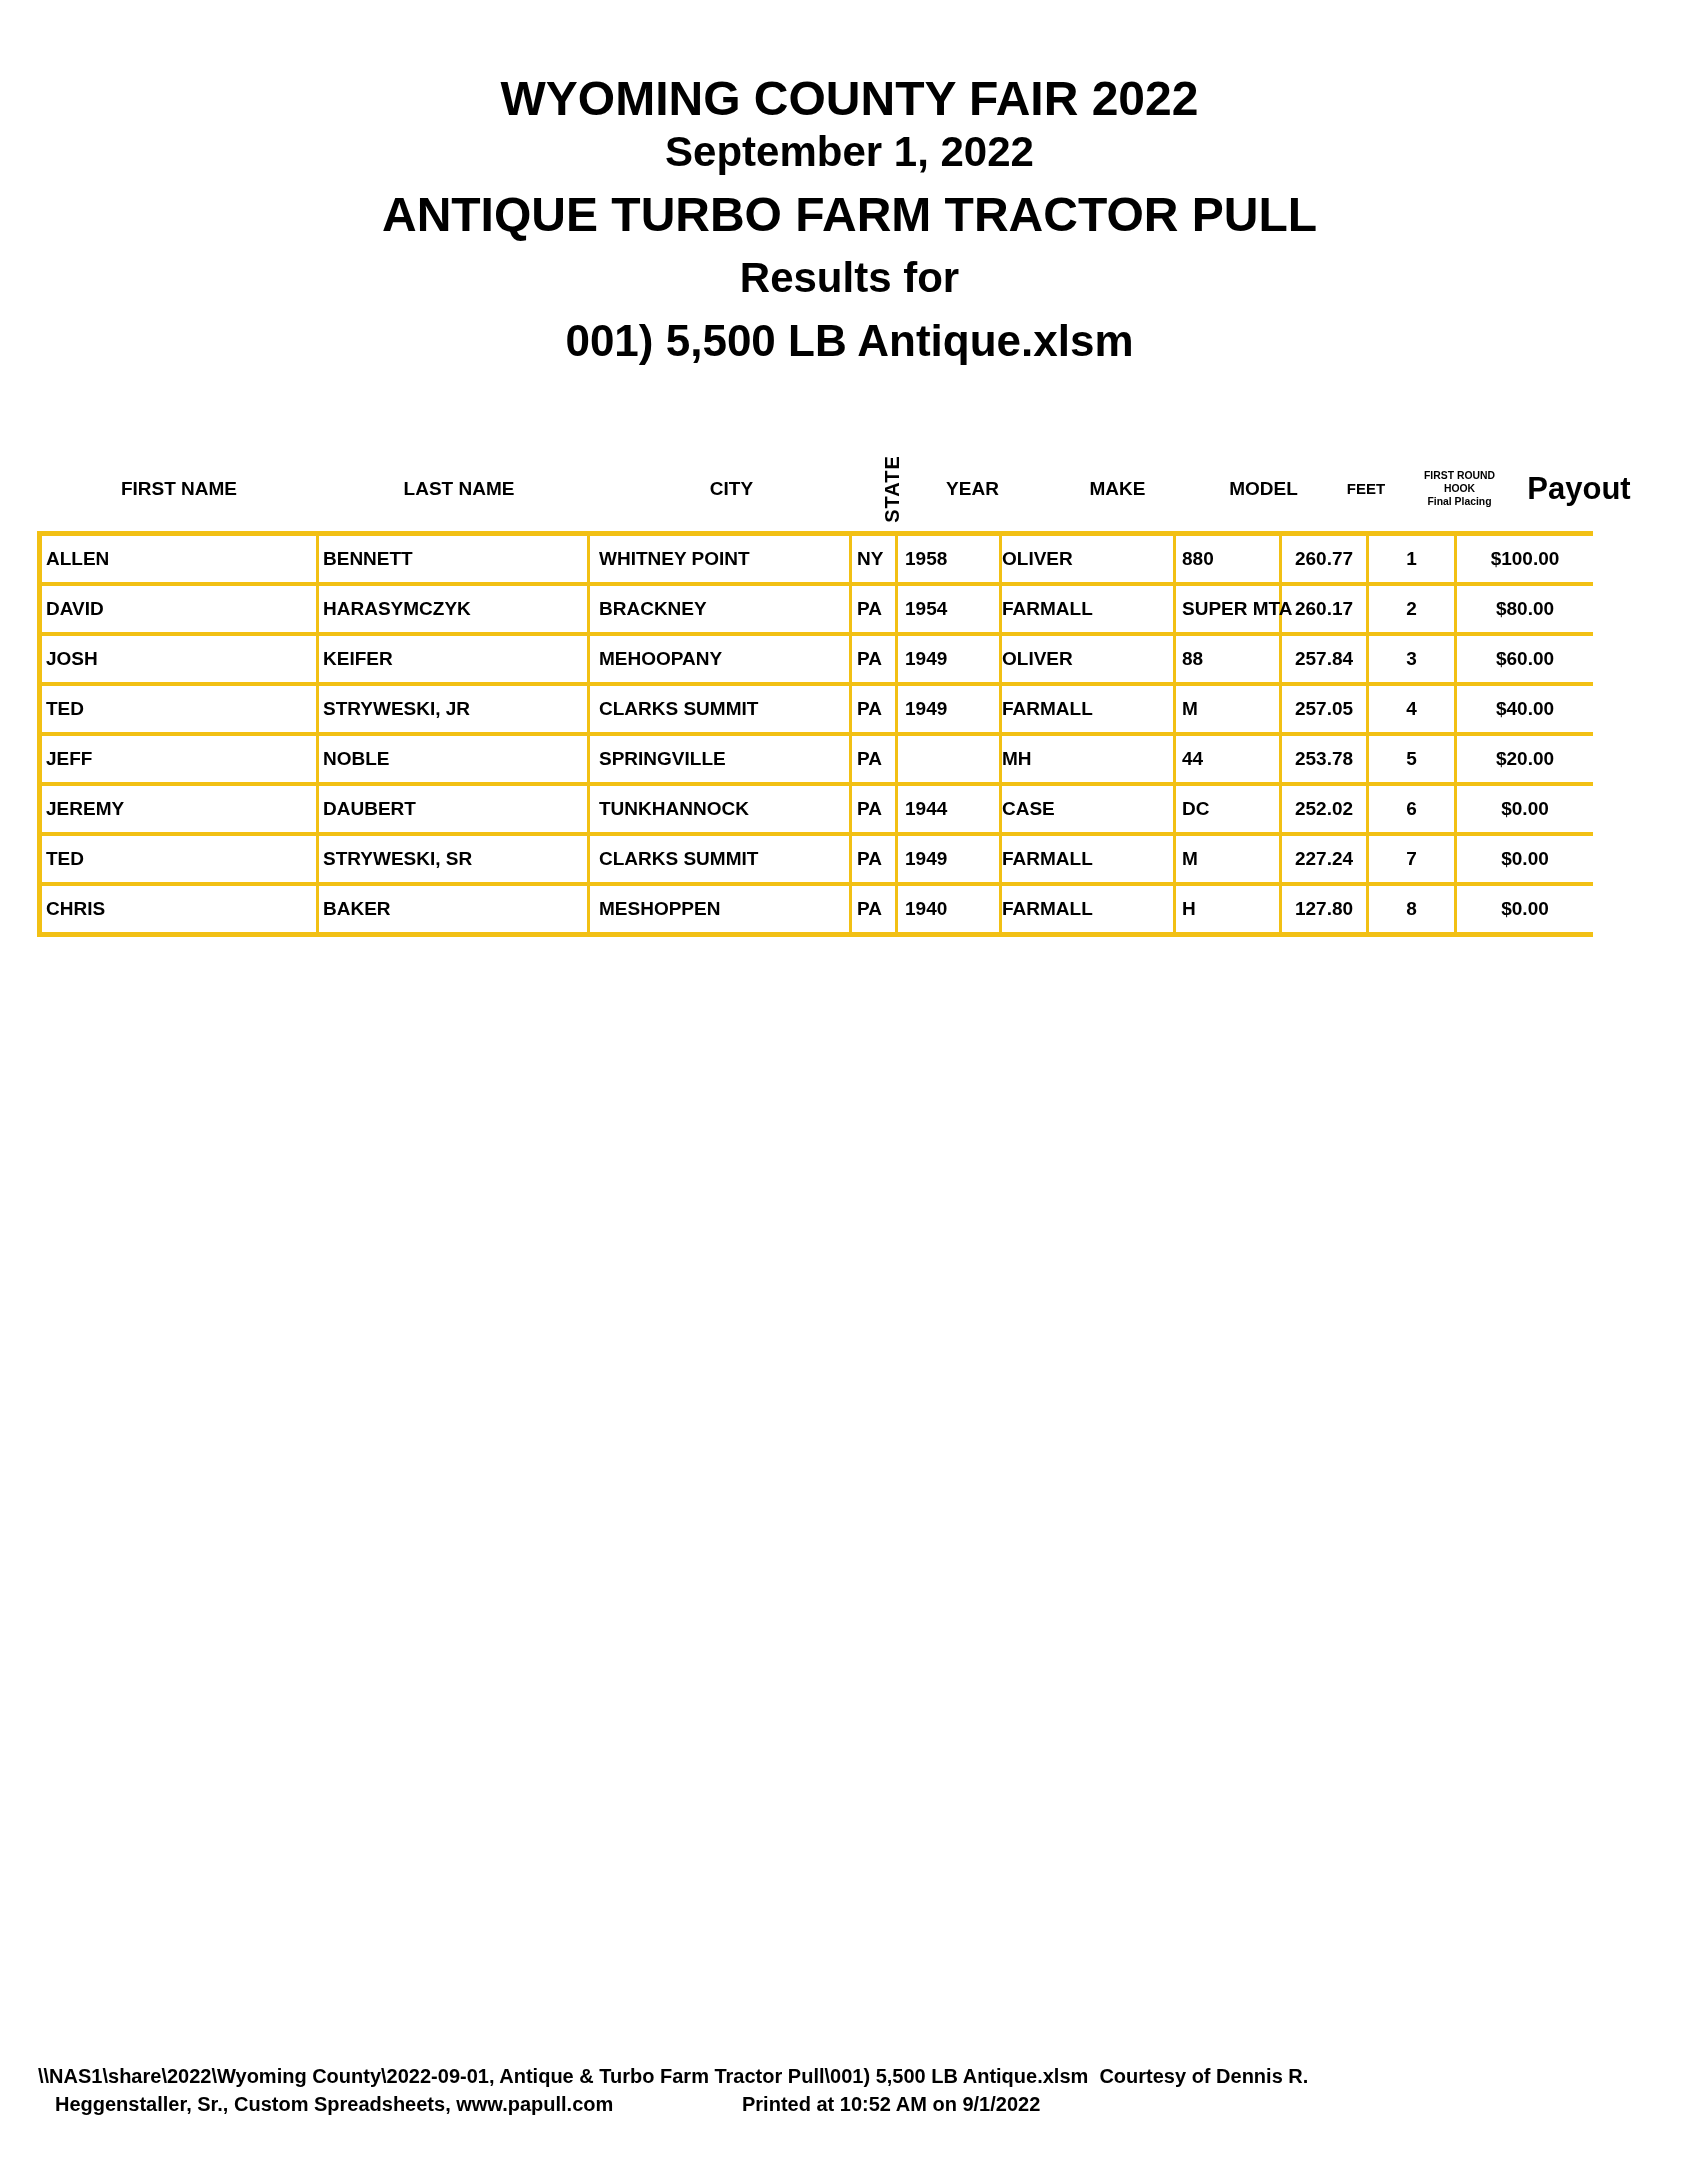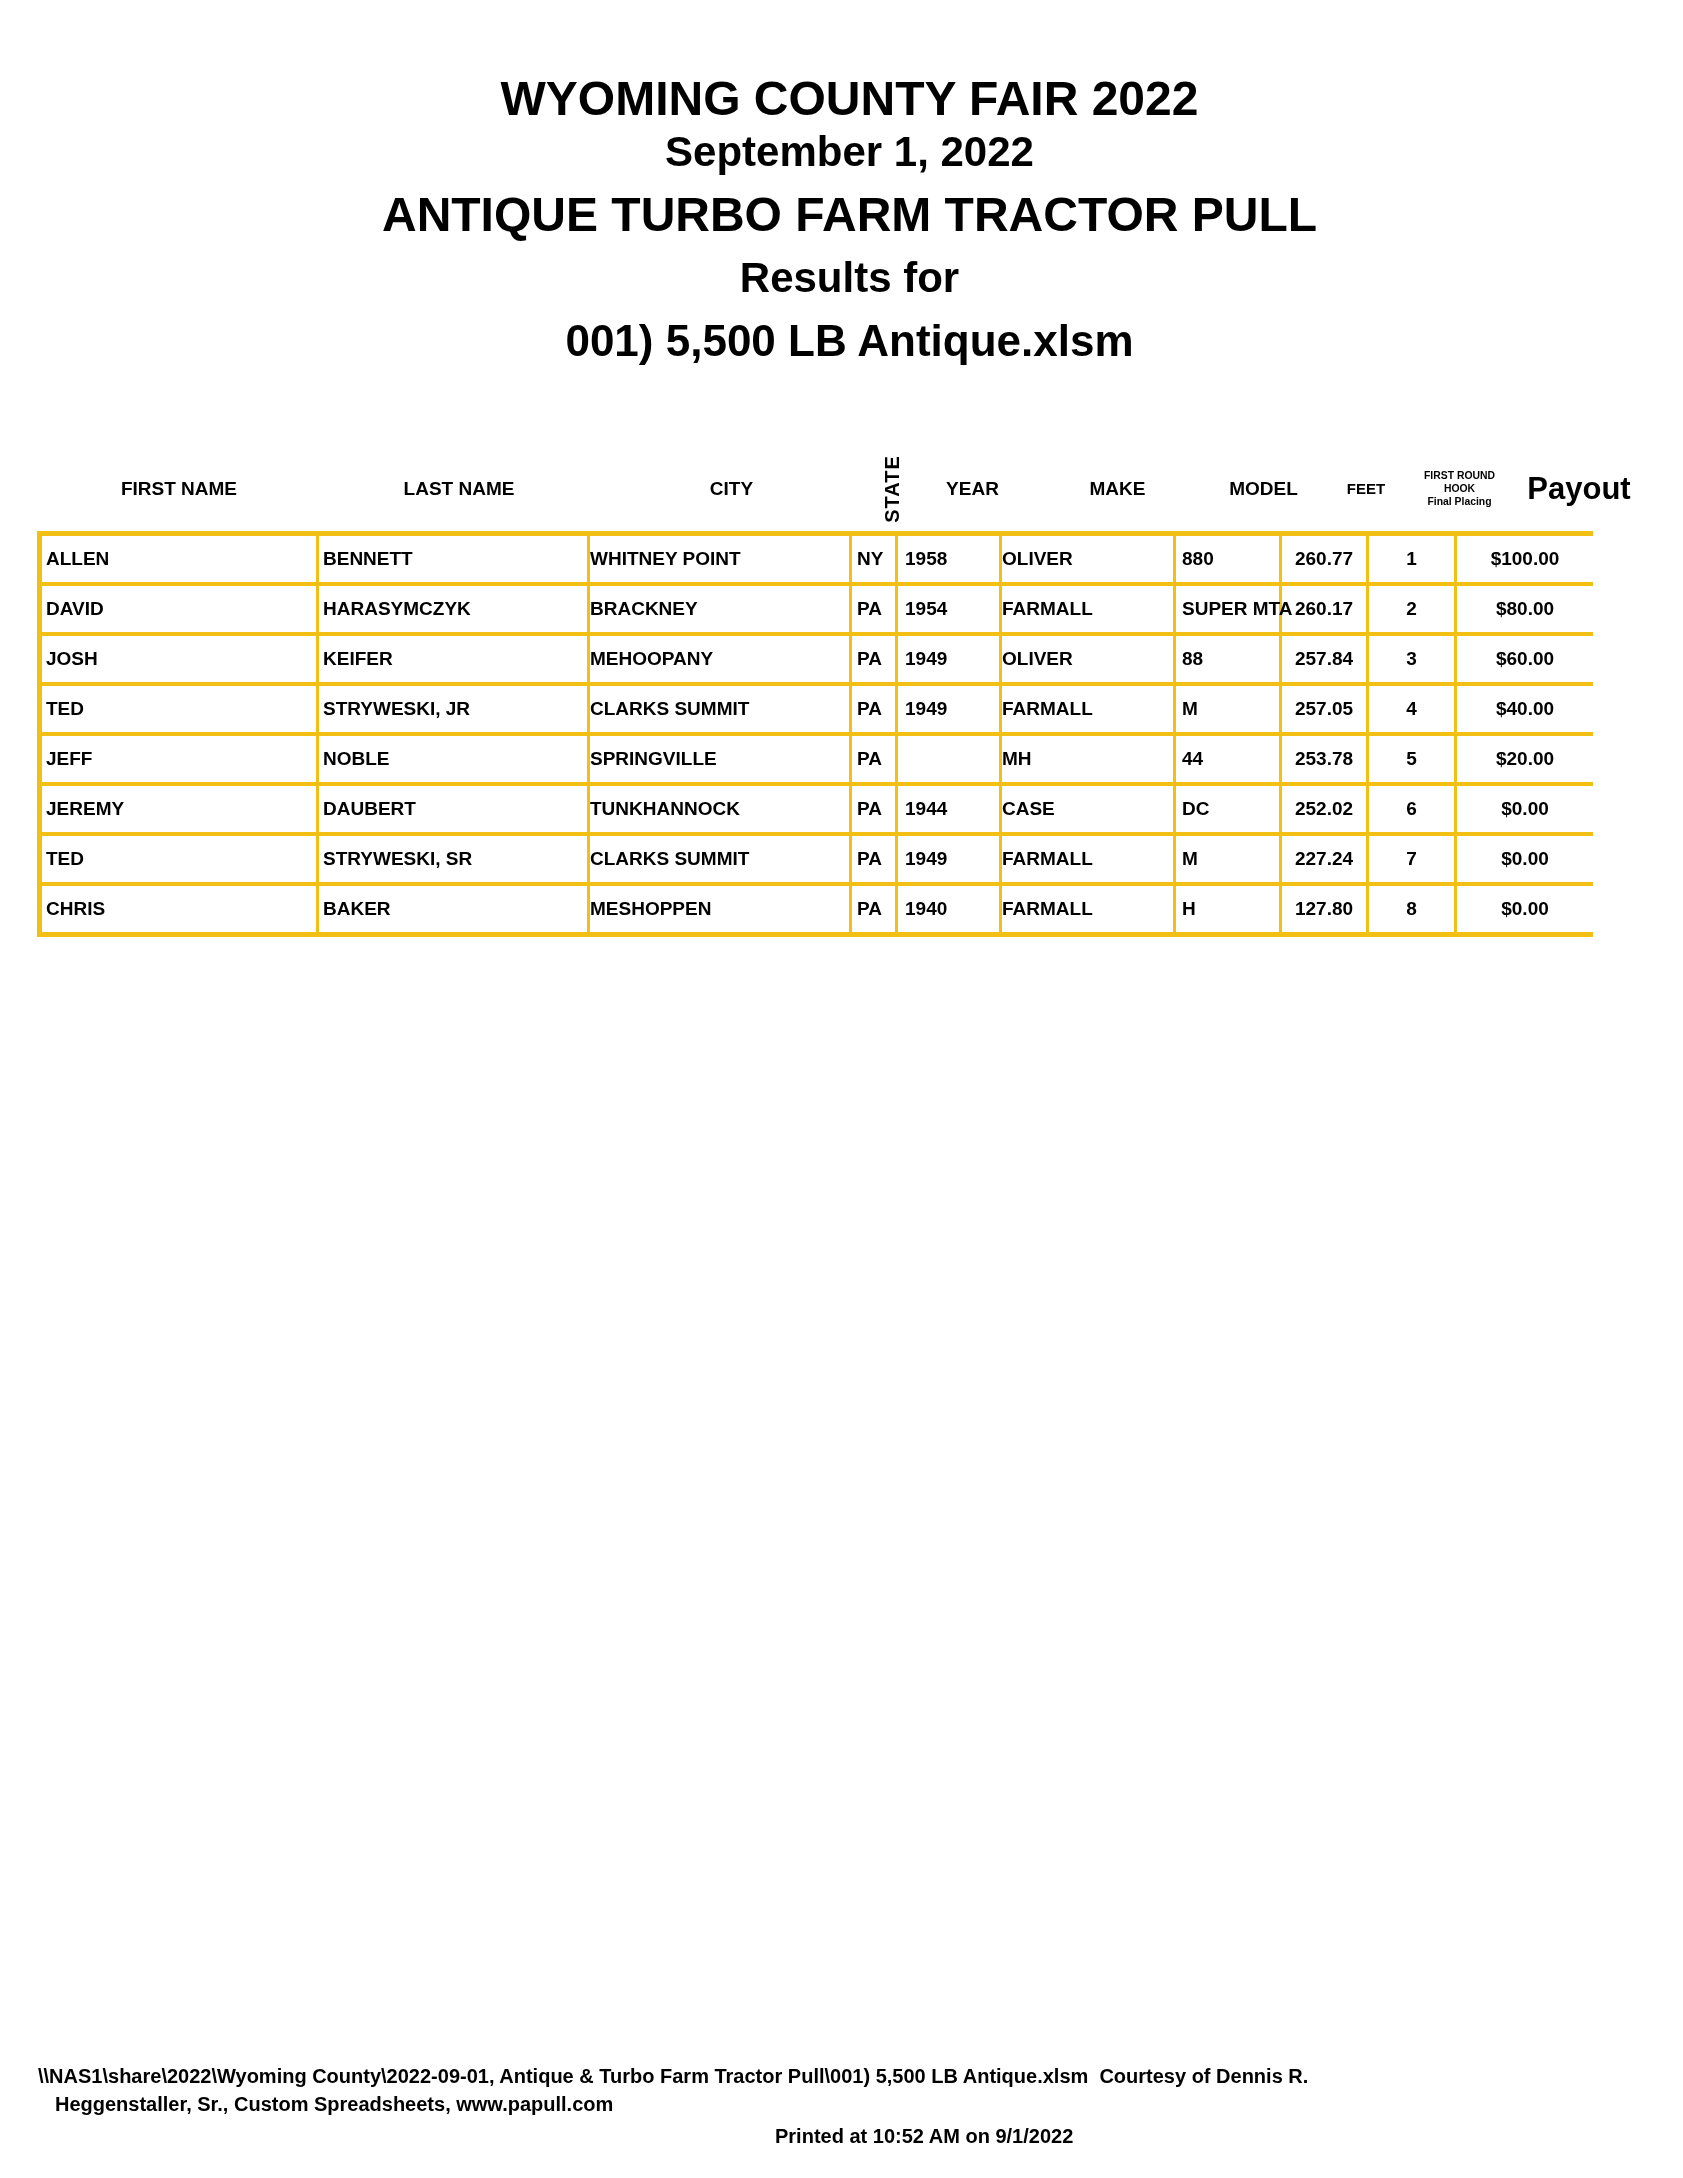--- a/index.html
+++ b/index.html
@@ -47,32 +47,32 @@
     grid-auto-rows:46px;
     background:var(--gold);
   }
   .row { display:contents; }
   .cell {
     background:#ffffff; display:flex; align-items:center;
     font-size:19px; white-space:nowrap;
   }
   .cell span { position:relative; z-index:1; white-space:nowrap; }
   .c-name  { padding-left:4px; }
-  .c-city  { }
+  .c-city  { padding-left:9px; }
   .c-state { padding-left:5px; }
   .c-year  { padding-left:7px; }
   .c-make  { }
   .c-model { padding-left:6px; }
   .c-mid   { justify-content:center; }
 
   
   .footer-line { position:absolute; font-size:20px; line-height:26px; white-space:pre; }
   .f1 { left:38px;  top:2063px; }
   .f2 { left:55px;  top:2091px; }
-  .f3 { left:775px; top:2091px;margin-top:32px; }
+  .f3 { left:742px; top:2091px; }
 </style>
 </head>
 <body>
 
 <div class="titles">
   <div class="title-line t1">WYOMING COUNTY FAIR 2022</div>
   <div class="title-line t2">September 1, 2022</div>
   <div class="title-line t3">ANTIQUE TURBO FARM TRACTOR PULL</div>
   <div class="title-line t4">Results for</div>
   <div class="title-line t5">001) 5,500 LB Antique.xlsm</div>

